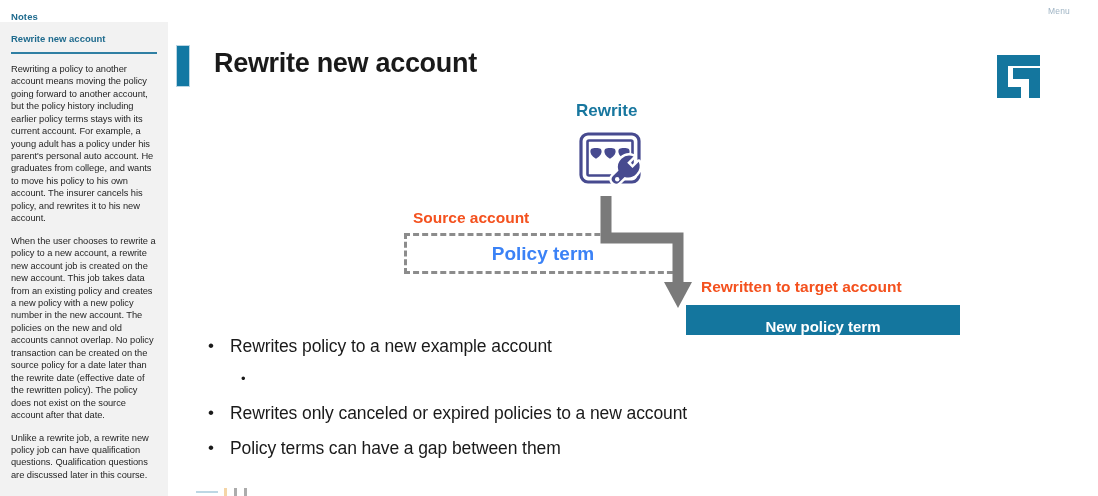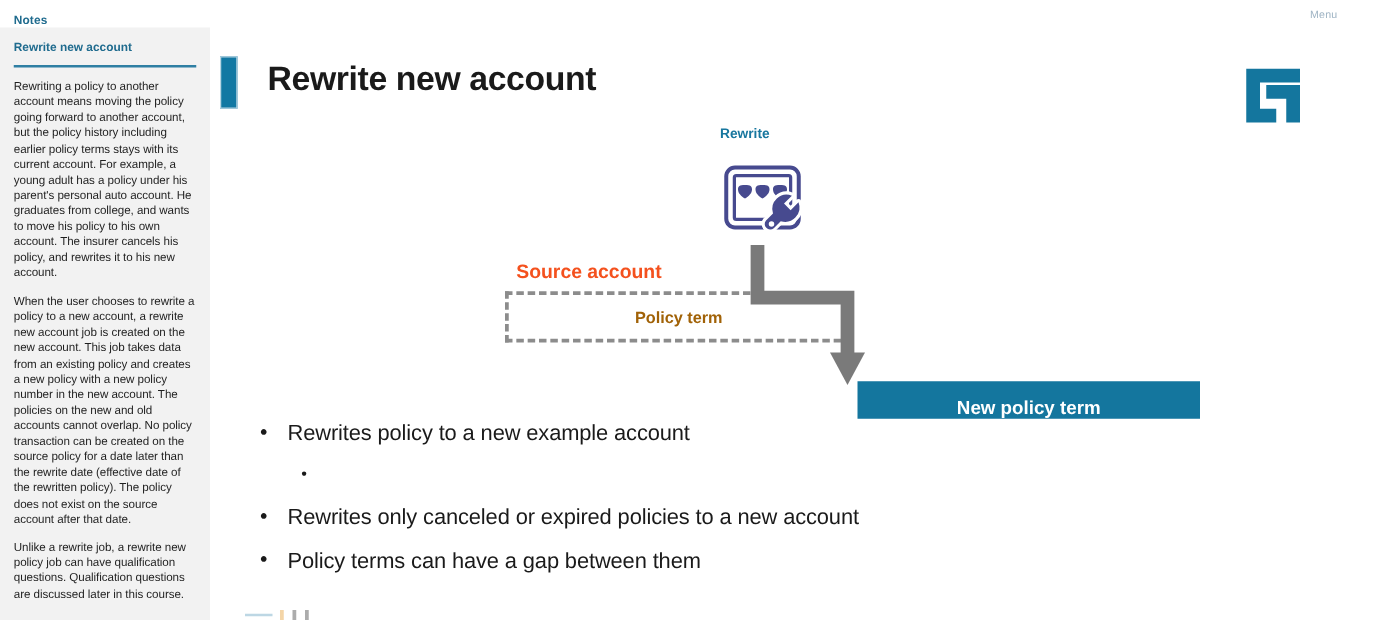--- a/index.html
+++ b/index.html
@@ -129,21 +129,21 @@
     position: absolute;
     left: 0;
     top: 0;
     width: 930px;
     height: 345px;
   }
   #rewrite-label {
     position: absolute;
     left: 408px;
     top: 101px;
-    font-size: 11px;
+    font-size: 17px;
     font-weight: bold;
     color: #18779f;
     white-space: nowrap;
   }
   #rewrite-icon {
     position: absolute;
     left: 399px;
     top: 128px;
     width: 100px;
     height: 74px;
@@ -163,23 +163,23 @@
     top: 233px;
     width: 278px;
     height: 41px;
     border: 3px dashed #8c8c8c;
     box-sizing: border-box;
     display: flex;
     align-items: center;
     justify-content: center;
   }
   #policy-term-box .box-label {
-    font-size: 13px;
-    font-weight: bold;
-    color: #a16207;
+    font-size: 19px;
+    font-weight: bold;
+    color: #3b82f6;
     white-space: nowrap;
   }
   #flow-arrow {
     position: absolute;
     left: 430px;
     top: 196px;
     width: 115px;
     height: 112px;
   }
   #rewritten-label {
@@ -320,20 +320,21 @@
 
     <div id="policy-term-box">
       <span class="box-label">Policy term</span>
     </div>
 
     <svg id="flow-arrow" viewBox="0 0 115 112">
       <path d="M8 0 L8 42 L80 42 L80 88" fill="none" stroke="#7a7a7a" stroke-width="11"></path>
       <path d="M80 112 L66 86 L94 86 Z" fill="#7a7a7a"></path>
     </svg>
 
+    <div id="rewritten-label">Rewritten to target account</div>
 
     <div id="new-policy-term-bar">
       <span class="bar-label">New policy term</span>
     </div>
 
   </div>
 
   <div id="bullets">
 
     <div class="bullet-row bullet-l1">

